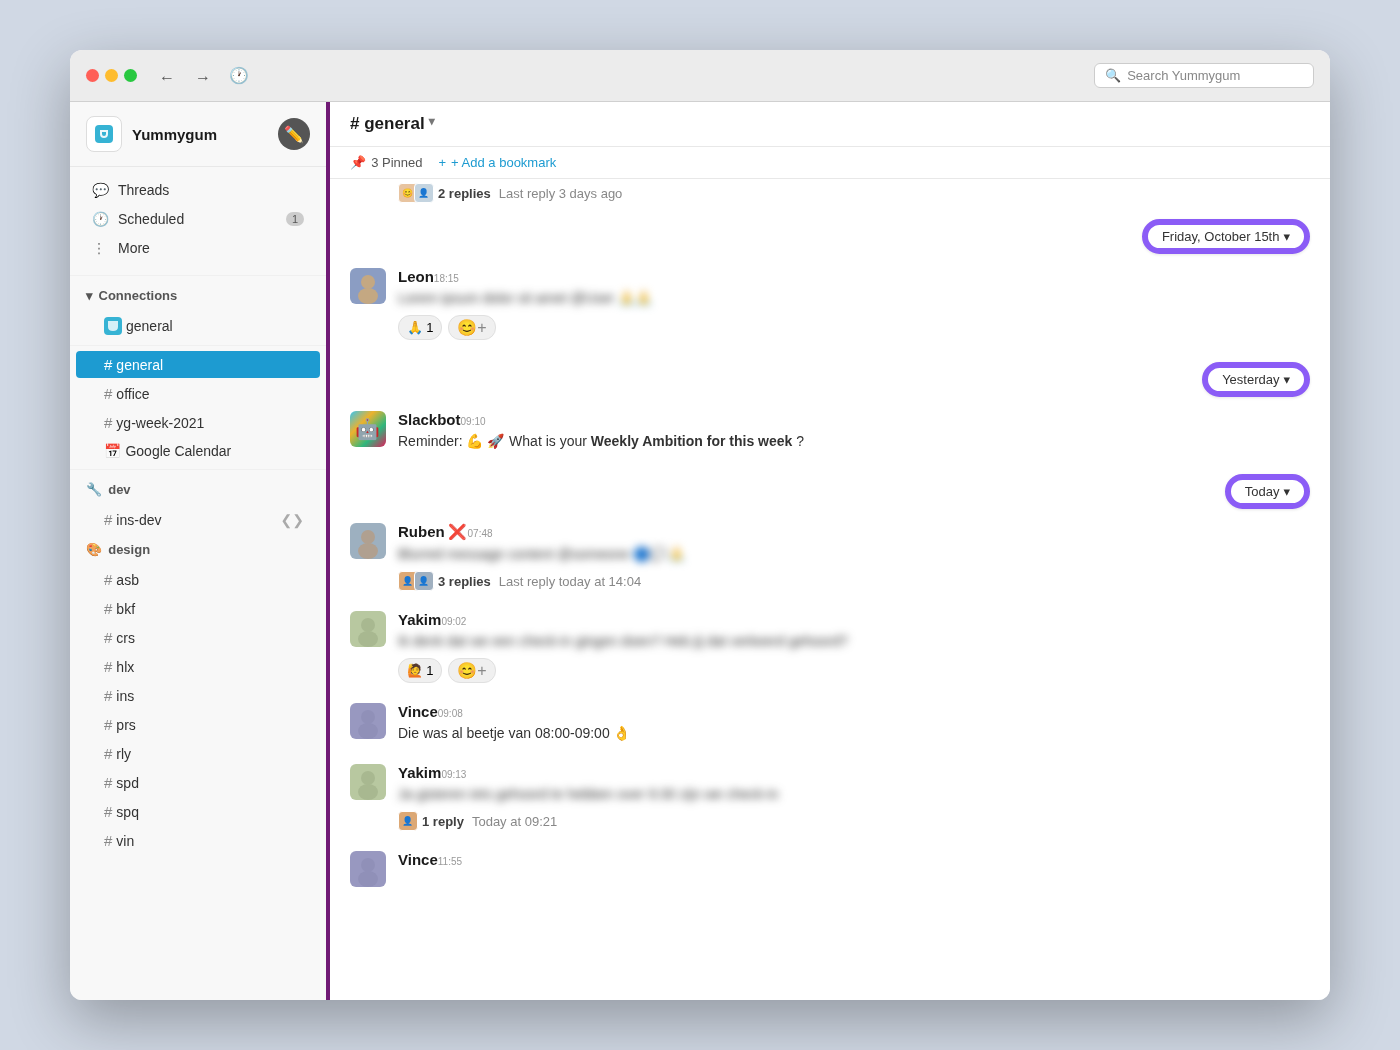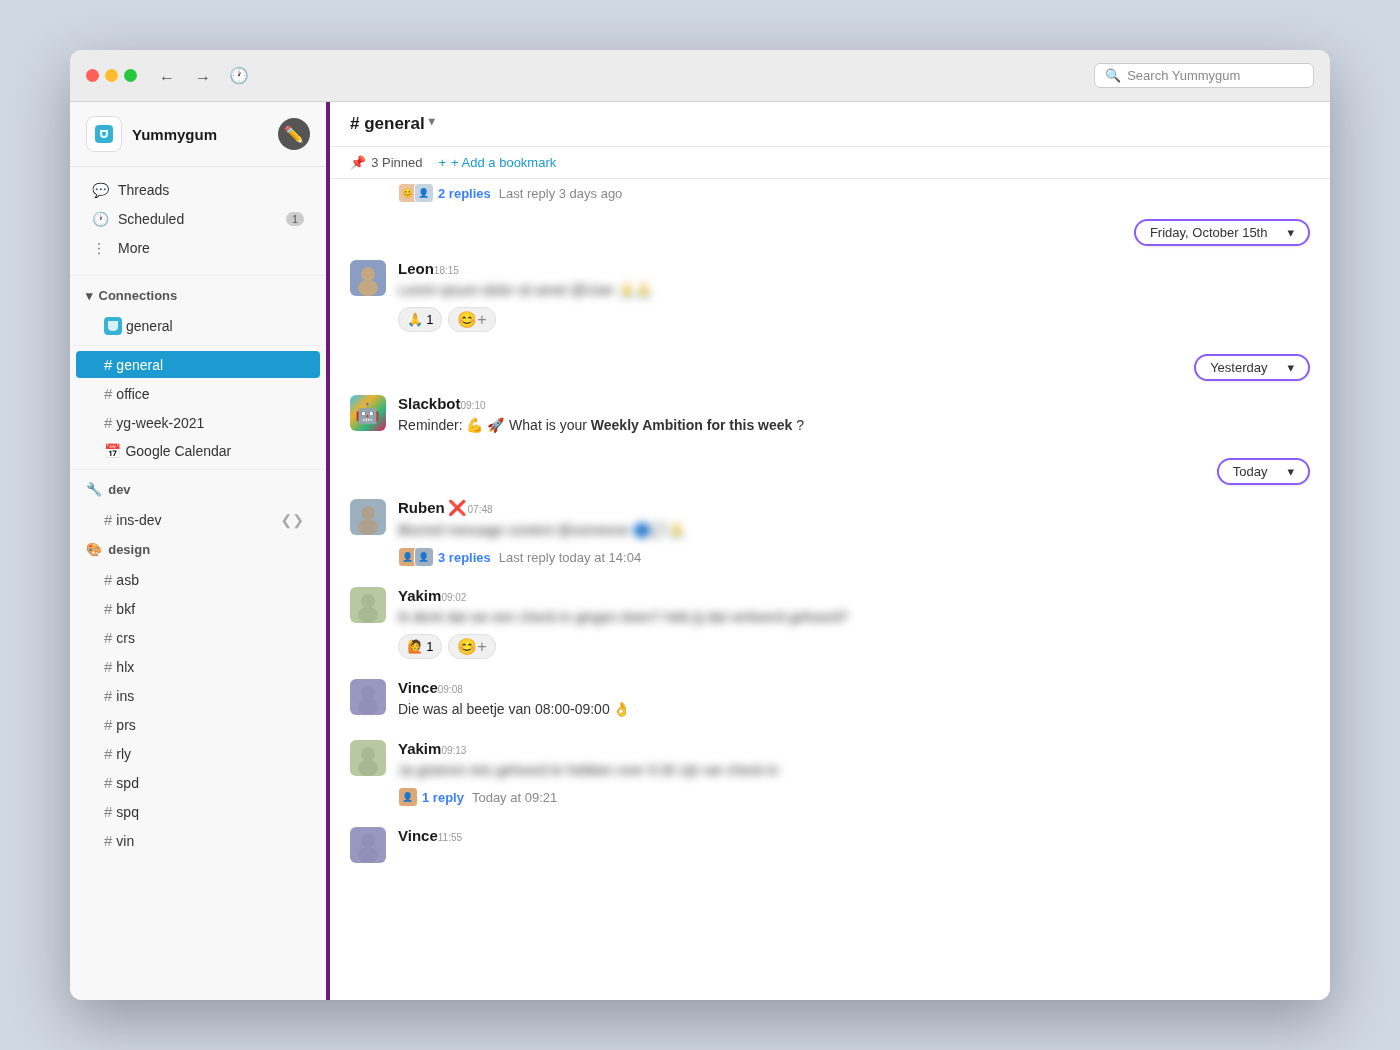--- a/index.html
+++ b/index.html
@@ -205,29 +205,29 @@
       overflow-y: auto;
       padding: 0;
     }
     .date-divider {
       display: flex;
       justify-content: flex-end;
       padding: 12px 20px 4px;
     }
     .date-pill {
       background: white;
-      border: 2px solid #8b5cf6;
+      border: 6px solid #8b5cf6;
       border-radius: 20px;
       padding: 4px 14px;
       font-size: 13px;
       font-weight: 500;
       color: #333;
       display: flex;
       align-items: center;
-      gap: 20px;
+      gap: 4px;
       cursor: pointer;
       box-shadow: 0 1px 3px rgba(0,0,0,0.1);
     }
     .message-group {
       padding: 10px 20px;
       display: flex;
       gap: 12px;
     }
     .avatar {
       width: 36px;
@@ -282,21 +282,21 @@
       height: 20px;
       border-radius: 4px;
       background: #bbb;
       border: 1px solid white;
       margin-right: -4px;
       overflow: hidden;
       display: flex; align-items: center; justify-content: center;
       font-size: 10px;
     }
     .reply-count {
-      color: #3b82f6;
+      color: #404040;
       font-weight: 600;
       cursor: pointer;
     }
     .reply-time { color: #888; }
     .reactions {
       display: flex;
       gap: 6px;
       margin-top: 6px;
     }
     .reaction {

